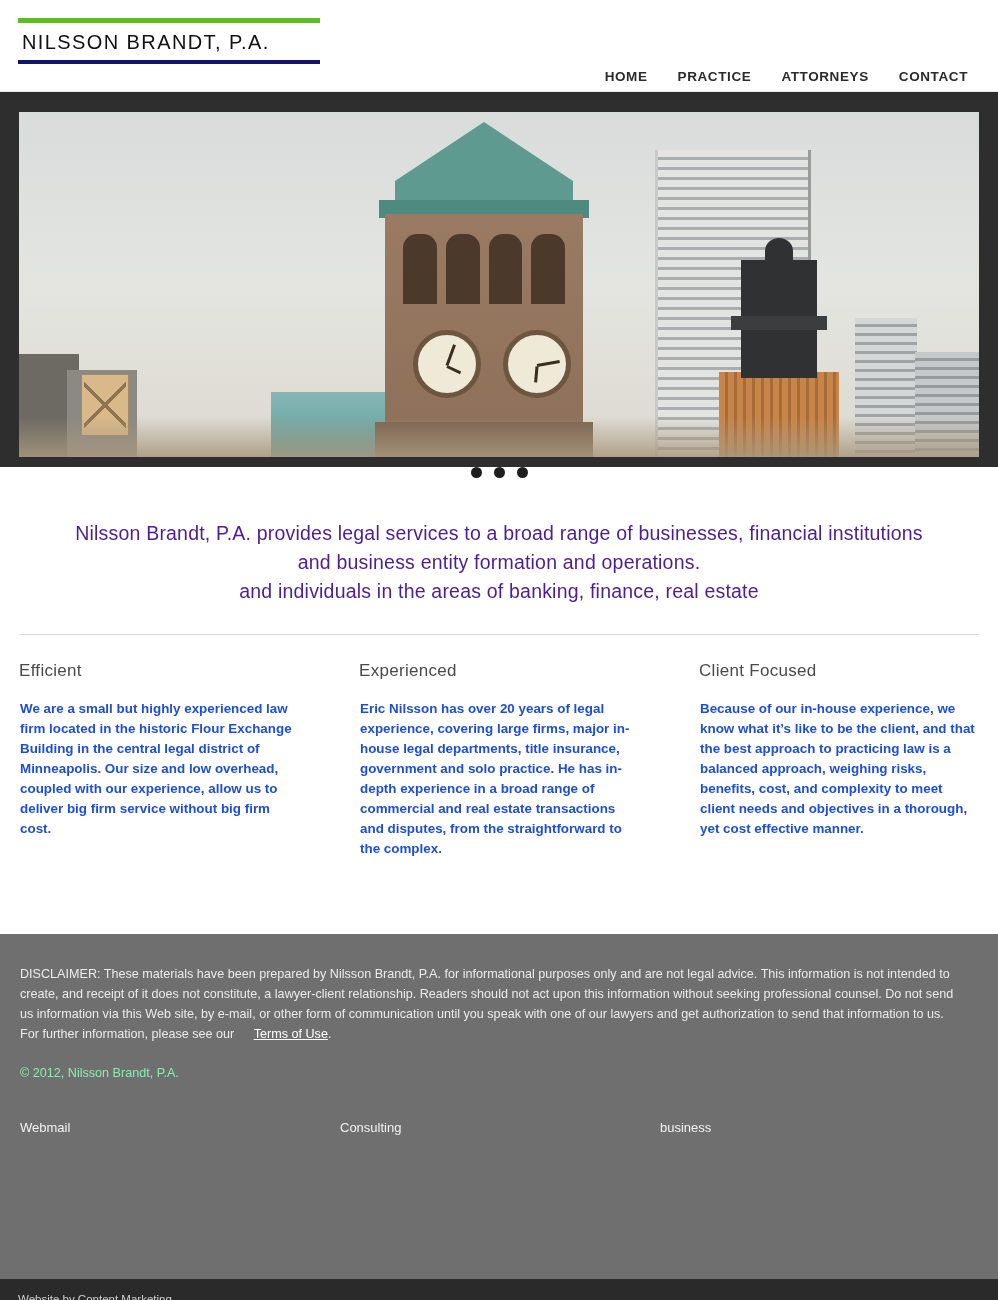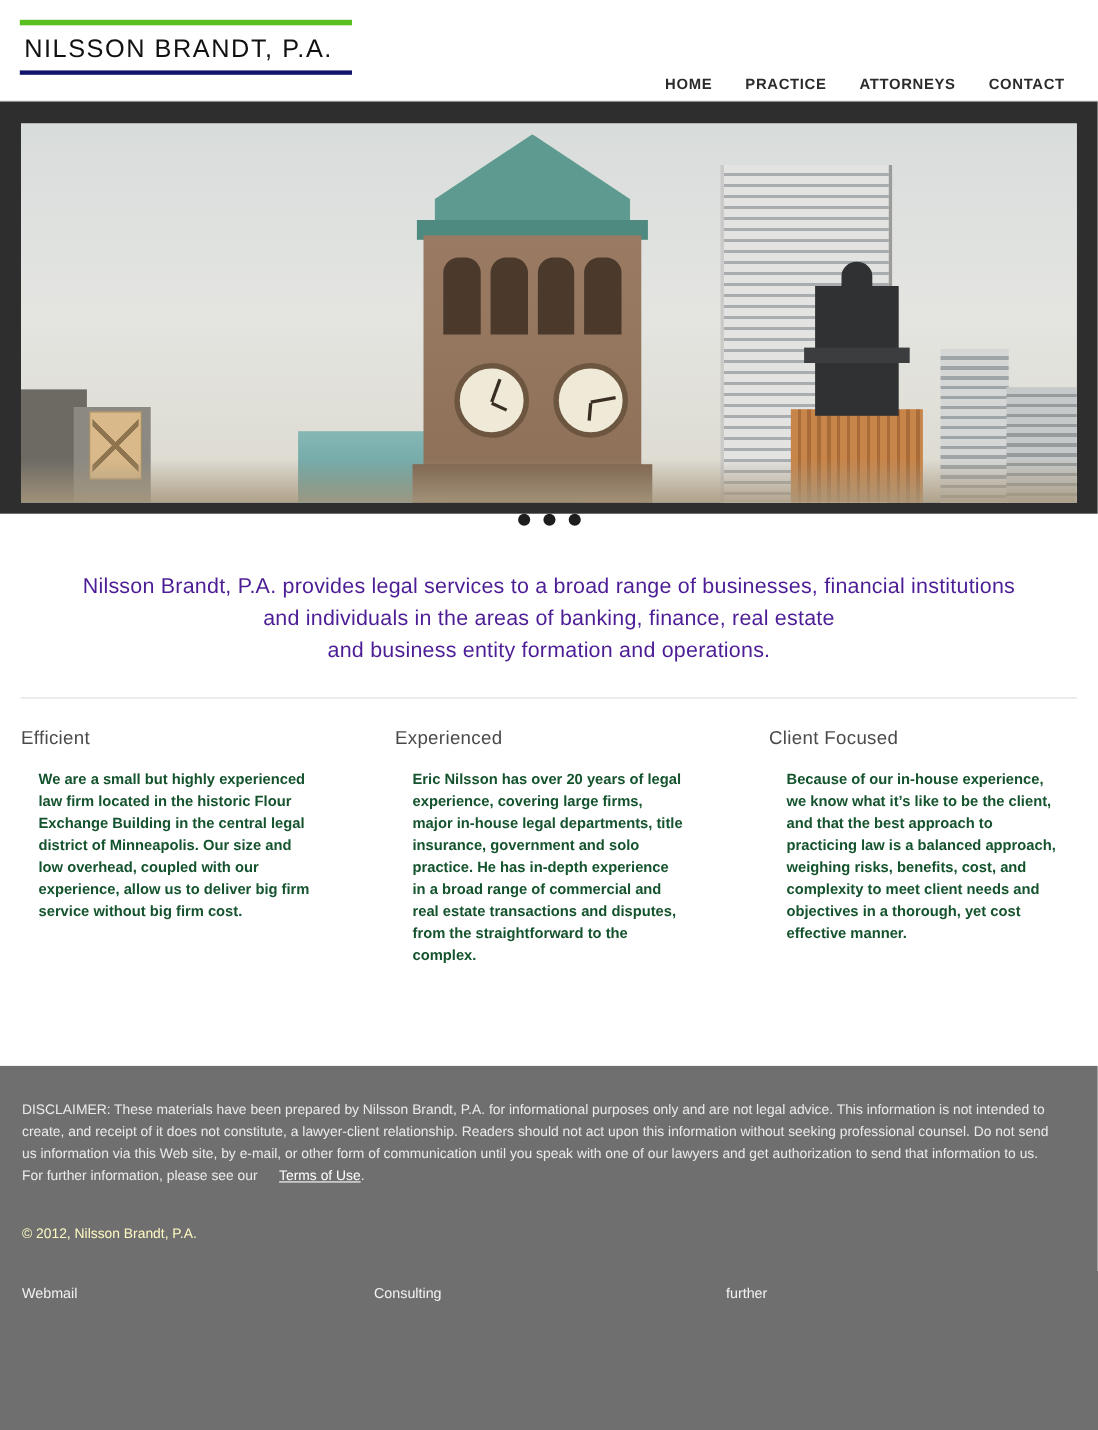--- a/index.html
+++ b/index.html
@@ -27,21 +27,21 @@
     left: 18px;
     top: 18px;
     width: 302px;
   }
   .logo-rule-top {
     height: 5px;
     background: #5bbf21;
     width: 100%;
   }
   .logo-text {
-    font-size: 23px;
+    font-size: 20px;
     letter-spacing: 1.4px;
     color: #111111;
     padding: 8px 0 6px 4px;
     font-family: "Liberation Sans", sans-serif;
     white-space: nowrap;
   }
   .logo-rule-bottom {
     height: 4px;
     background: #12146b;
     width: 100%;
@@ -241,25 +241,25 @@
     width: 294px;
   }
   .col h3 {
     margin: 0 0 18px 0;
     font-size: 17px;
     font-weight: normal;
     color: #4a4a4a;
     letter-spacing: 0.3px;
   }
   .col p {
-    margin: 16px;
+    margin: 1px;
     font-size: 13.4px;
     line-height: 20px;
     font-weight: bold;
-    color: #14532d;
+    color: #1d4ed8;
   }
 
   
   .footer {
     margin-top: 74px;
     background: #6f6f6f;
     color: #e8e8e8;
     height: 345px;
     box-sizing: border-box;
     padding: 30px 20px 0 20px;
@@ -270,23 +270,23 @@
     line-height: 20px;
     color: #ebebeb;
     max-width: 944px;
   }
   .disclaimer a {
     color: #ffffff;
     text-decoration: underline;
     padding-left: 16px;
   }
   .copyright {
-    margin-top: 35px;
+    margin-top: 22px;
     font-size: 12.6px;
-    color: #fef9c3;
+    color: #86efac;
   }
   .footer-links {
     margin-top: 40px;
     display: flex;
     width: 960px;
   }
   .footer-links a {
     color: #f2f2f2;
     font-size: 13px;
     text-decoration: none;
@@ -364,22 +364,22 @@
   </div>
   <div class="hero-dots-bar">
     <span class="dot"></span>
     <span class="dot"></span>
     <span class="dot"></span>
   </div>
 </div>
 
 <div class="intro">
   <p>Nilsson Brandt, P.A. provides legal services to a broad range of businesses, financial institutions</p>
+  <p>and business entity formation and operations.</p>
   <p>and individuals in the areas of banking, finance, real estate</p>
-  <p>and business entity formation and operations.</p>
 </div>
 <div class="divider"></div>
 
 <div class="cols">
   <div class="col">
     <h3>Efficient</h3>
     <p>We are a small but highly experienced law firm located in the historic Flour Exchange Building in the central legal district of Minneapolis. Our size and low overhead, coupled with our experience, allow us to deliver big firm service without big firm cost.</p>
   </div>
   <div class="col">
     <h3>Experienced</h3>
@@ -393,19 +393,19 @@
 
 <div class="footer">
   <div class="disclaimer">
     <span>DISCLAIMER: These materials have been prepared by Nilsson Brandt, P.A. for informational purposes only and are not legal advice. This information is not intended to create, and receipt of it does not constitute, a lawyer-client relationship. Readers should not act upon this information without seeking professional counsel. Do not send us information via this Web site, by e-mail, or other form of communication until you speak with one of our lawyers and get authorization to send that information to us. For further information, please see our</span>
     <a href="#">Terms of Use</a><span>.</span>
   </div>
   <div class="copyright">© 2012, Nilsson Brandt, P.A.</div>
   <div class="footer-links">
     <a href="#">Webmail</a>
     <a href="#">Consulting</a>
-    <a href="#">further</a>
+    <a href="#">business</a>
   </div>
 </div>
 
 <div class="bottombar">
   <span>Website by Content Marketing Consulting</span>
 </div>
 
 </body></html>

